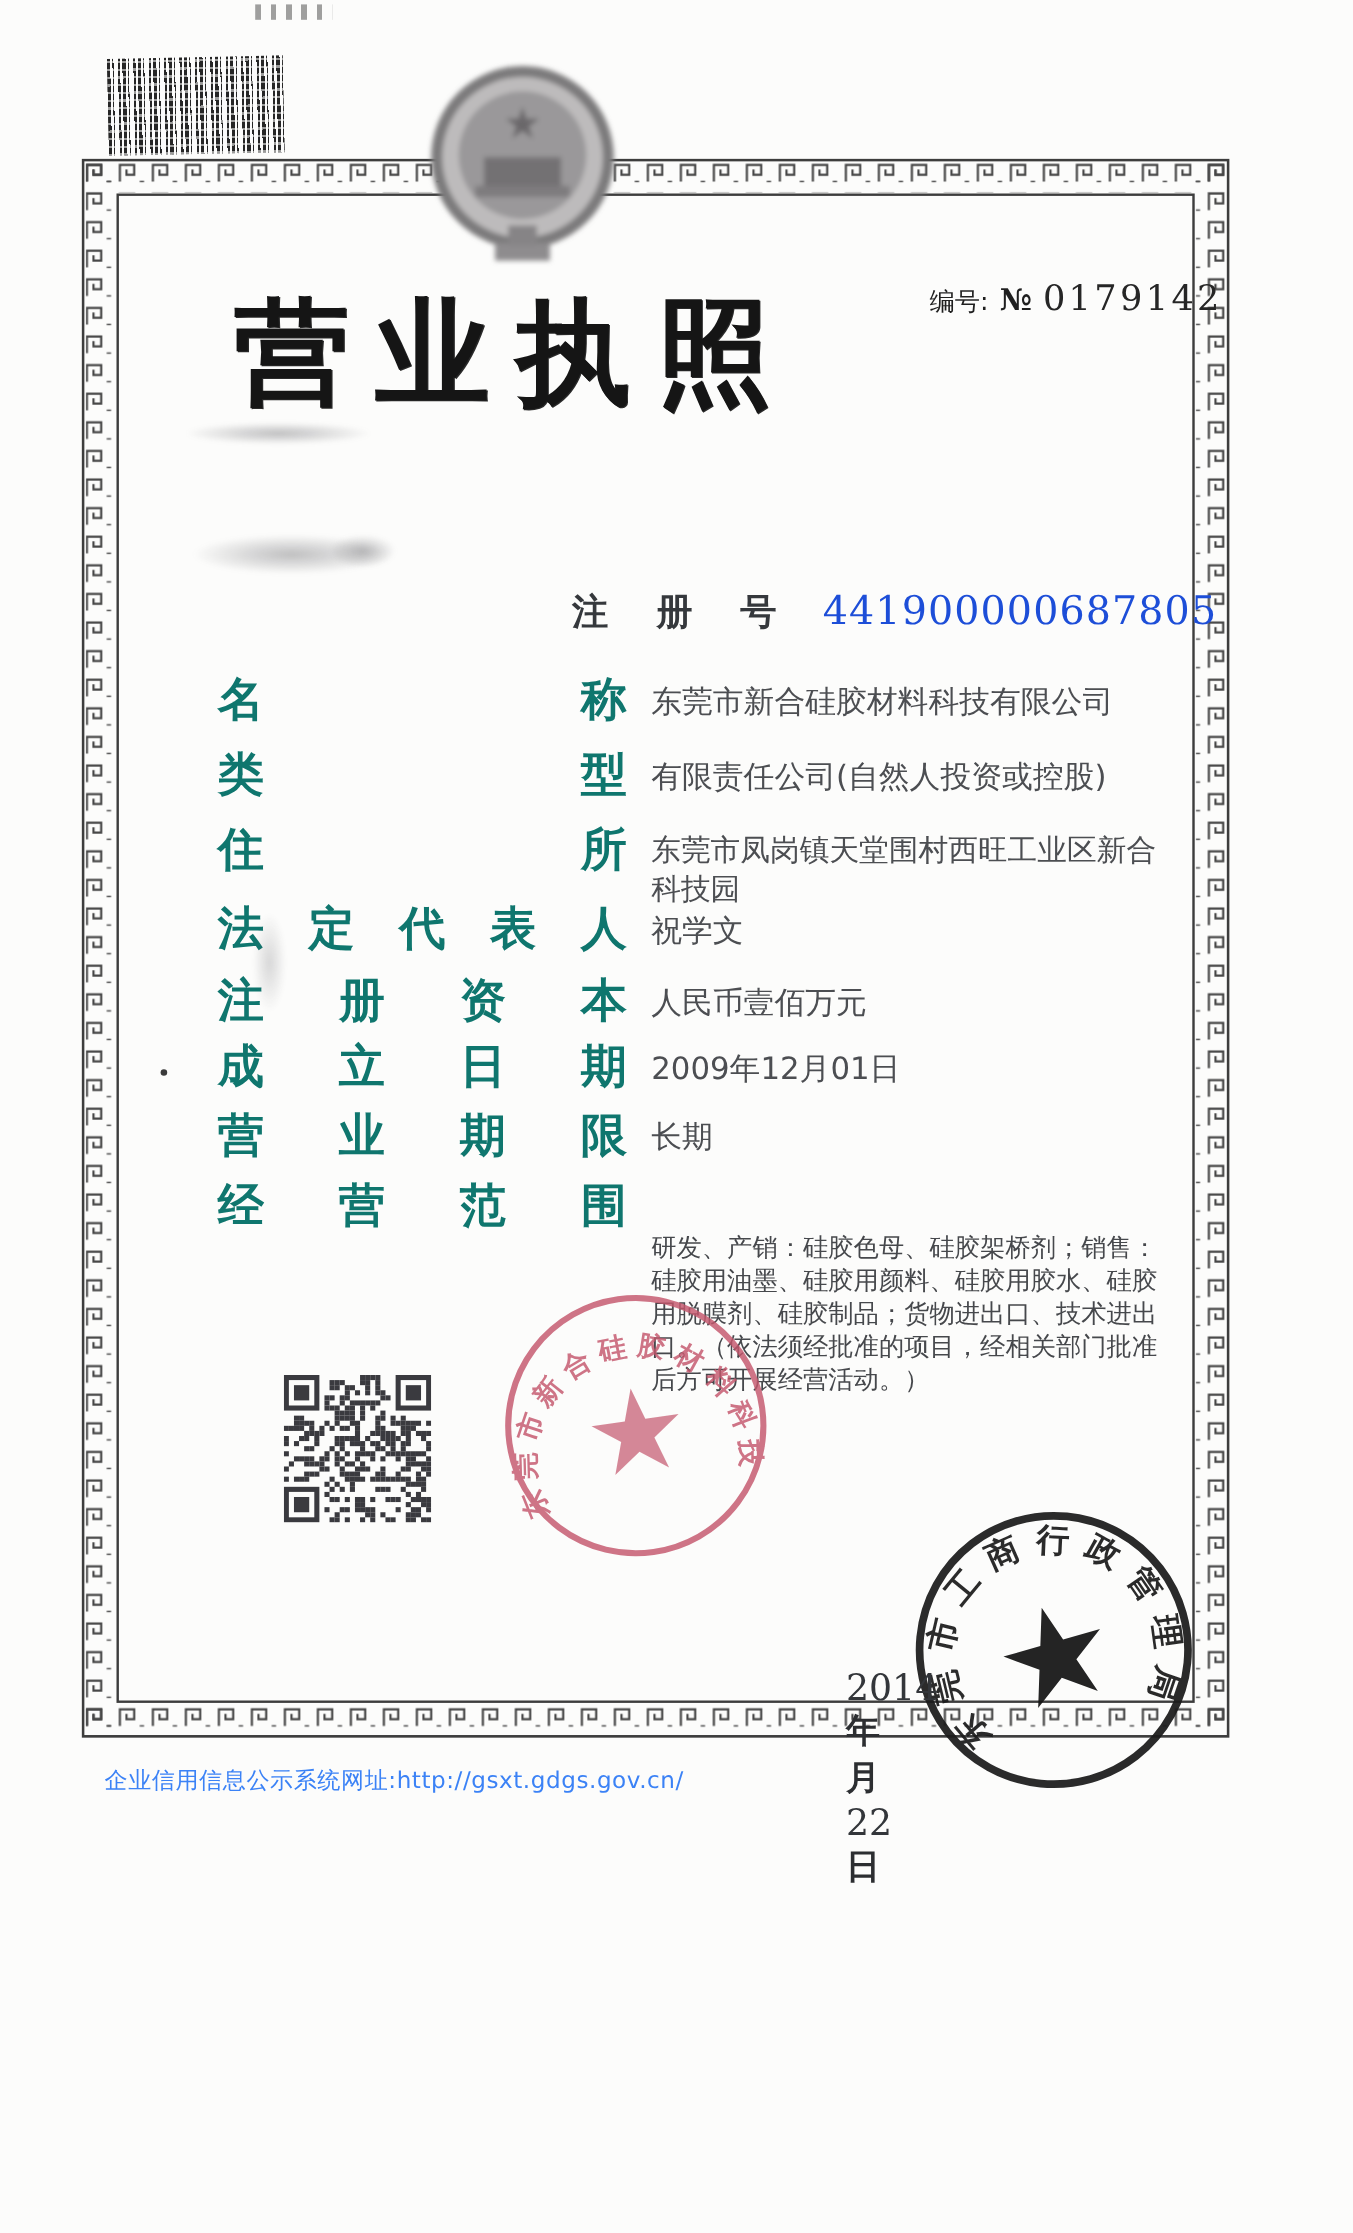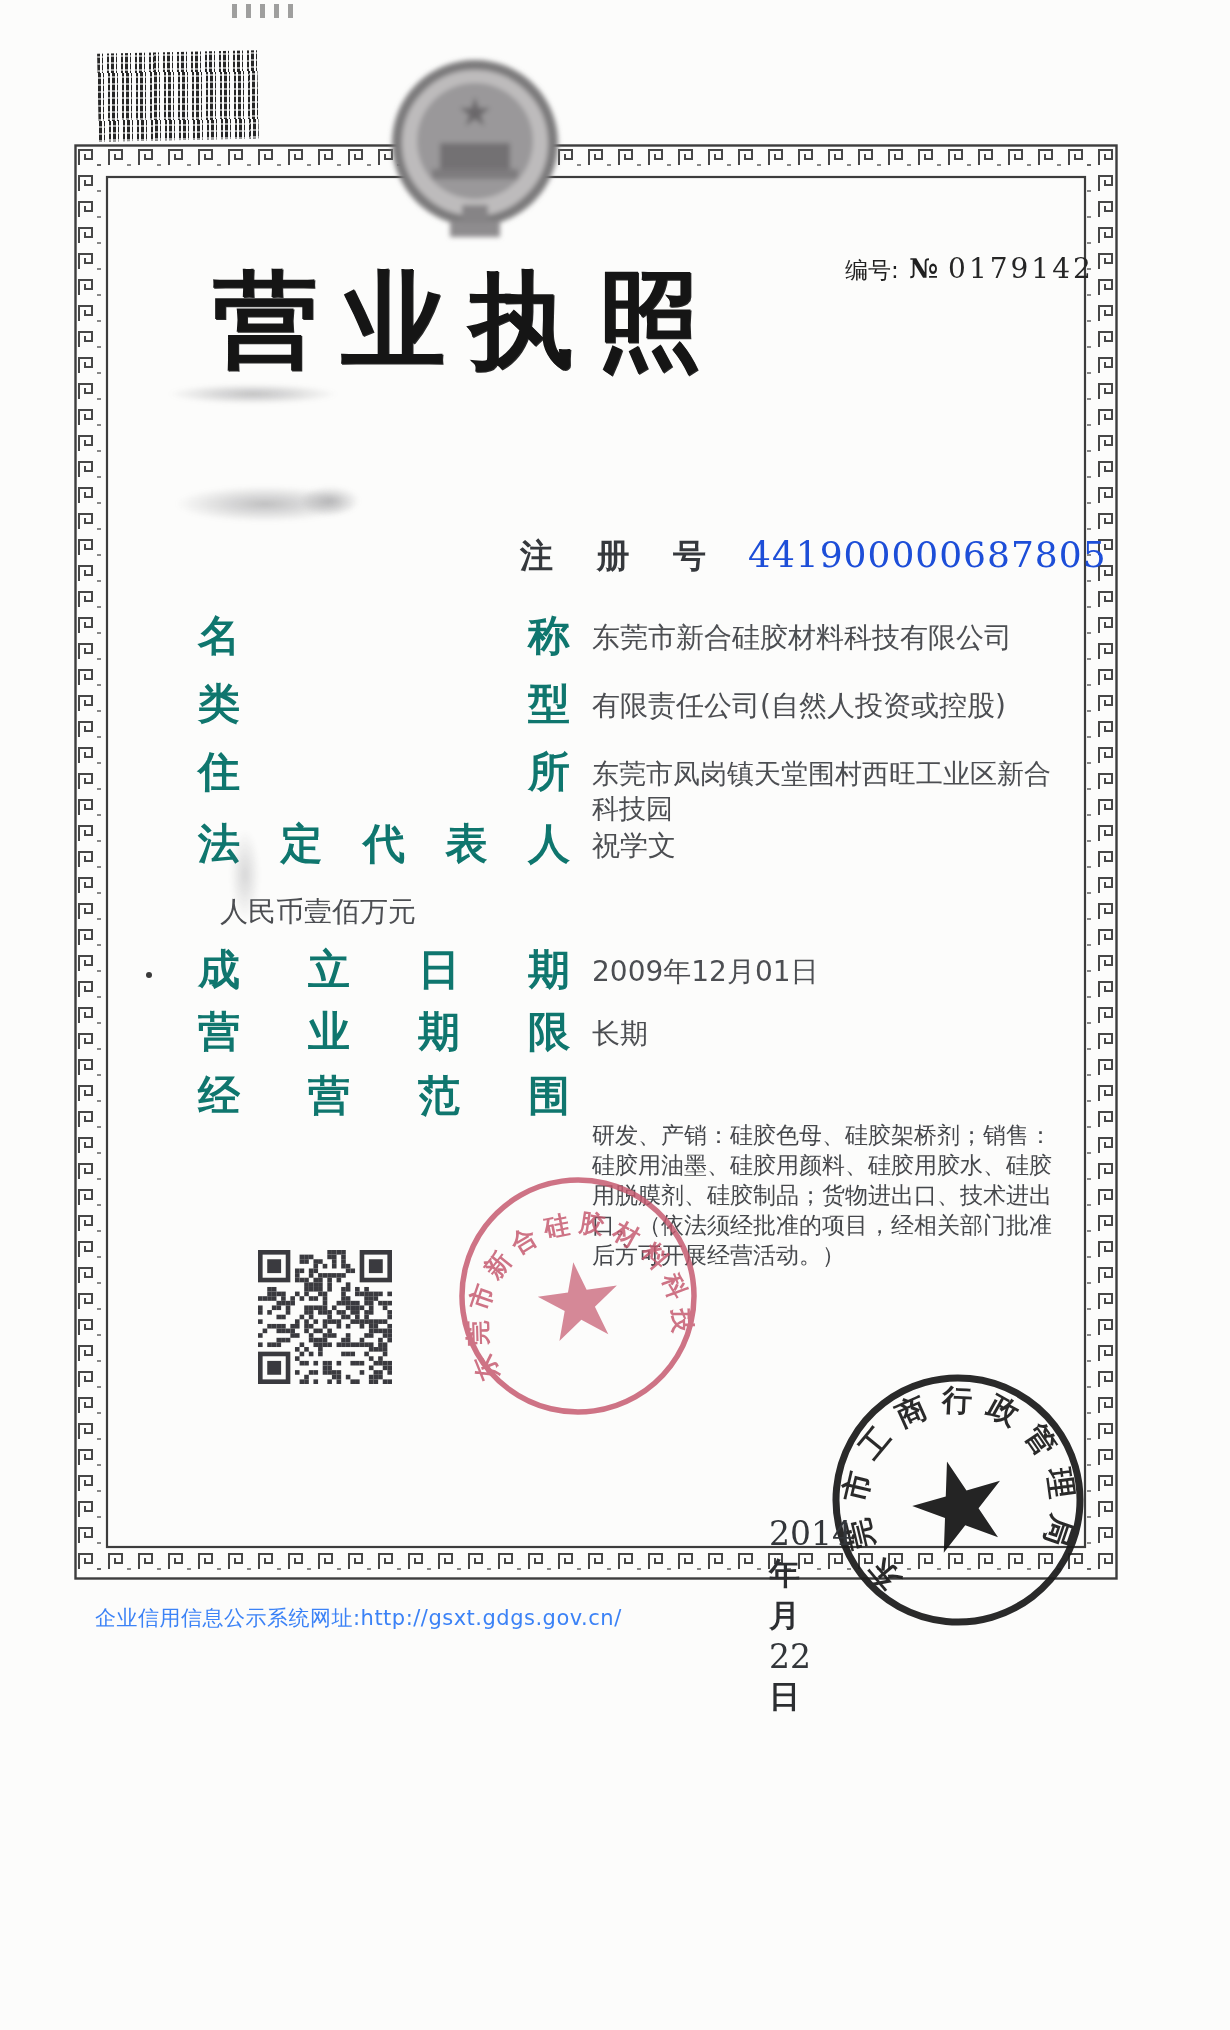--- a/index.html
+++ b/index.html
@@ -23,21 +23,21 @@
     transform:rotate(-1.2deg);
     opacity:.92;
   }
   .emblem-svg{position:absolute;left:380px;top:55px;}
   .serial-line{
     position:absolute;left:845px;top:252px;
     font-size:23px;color:#1f1f1f;white-space:nowrap;
     display:flex;align-items:baseline;gap:10px;
   }
   .serial-line .no-sign{font-family:"DejaVu Serif",serif;font-weight:bold;font-size:27px;}
-  .serial-line .serial-number{font-family:"DejaVu Serif",serif;font-size:28px;letter-spacing:3px;color:#262626;}
+  .serial-line .serial-number{font-family:"DejaVu Serif",serif;font-size:32px;letter-spacing:3px;color:#262626;}
   .doc-title{
     position:absolute;left:213px;top:252px;width:820px;
     font-size:104px;font-weight:900;letter-spacing:24px;
     color:#151515;white-space:nowrap;
     text-shadow:1px 1px 0 #2a2a2a;
   }
   .reg-line{position:absolute;left:520px;top:534px;display:flex;align-items:baseline;}
   .reg-label{font-size:33px;letter-spacing:16px;color:#35383c;font-weight:600;white-space:nowrap;}
   .reg-number{font-family:"DejaVu Serif",serif;font-size:36px;color:#1d4ed8;margin-left:26px;letter-spacing:1px;}
   
@@ -146,20 +146,21 @@
   </div>
   <div class="row" style="top:748px">
     <div class="f-label">住所</div>
     <div class="f-value" style="font-size:27px">东莞市凤岗镇天堂围村西旺工业区新合科技园</div>
   </div>
   <div class="row" style="top:820px">
     <div class="f-label">法定代表人</div>
     <div class="f-value">祝学文</div>
   </div>
   <div class="row" style="top:886px">
+    <div class="f-label">注册资本</div>
     <div class="f-value">人民币壹佰万元</div>
   </div>
   <div class="row" style="top:946px">
     <div class="f-label">成立日期</div>
     <div class="f-value">2009年12月01日</div>
   </div>
   <div class="row" style="top:1008px">
     <div class="f-label">营业期限</div>
     <div class="f-value">长期</div>
   </div>

